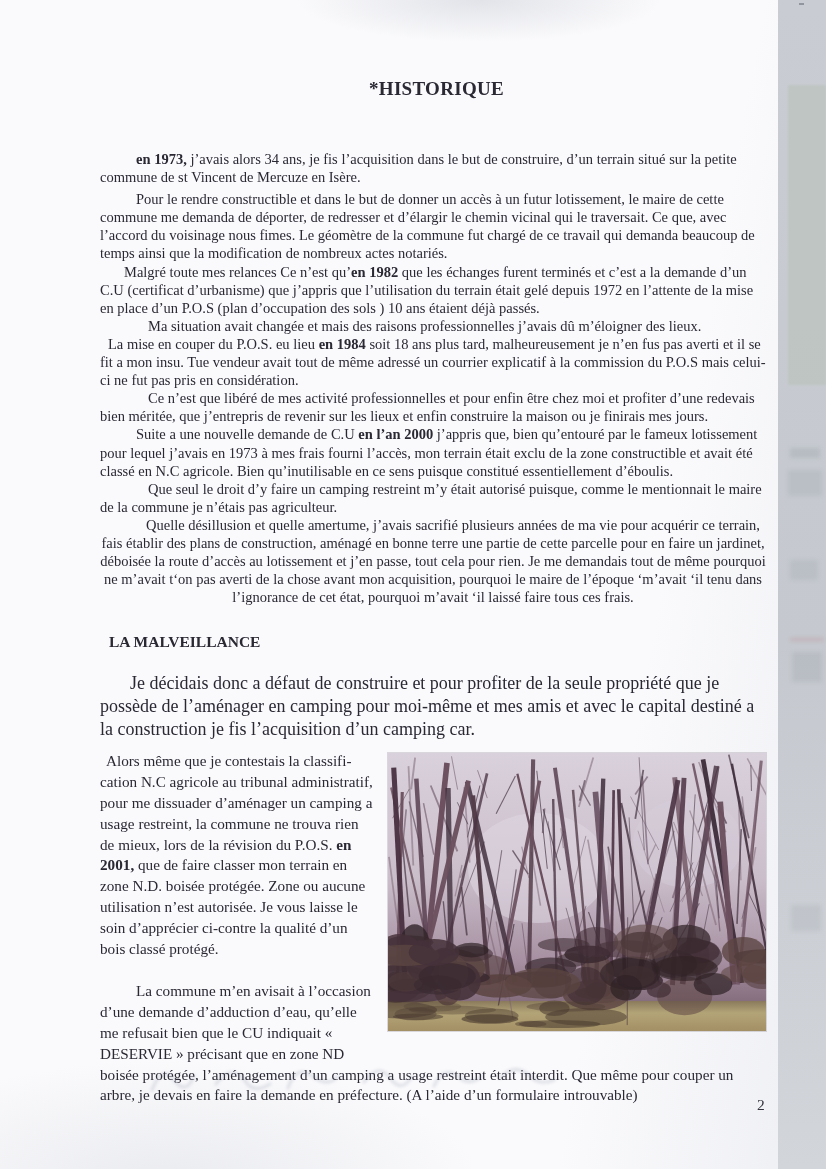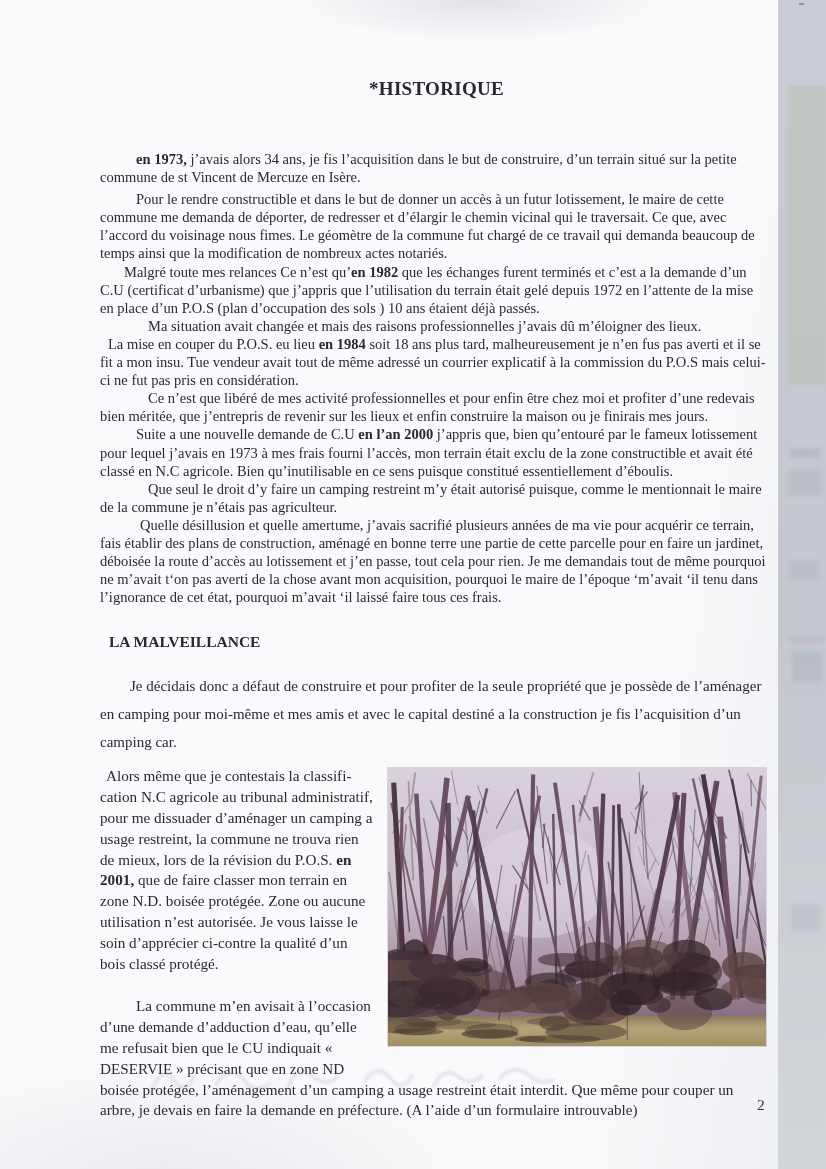--- a/index.html
+++ b/index.html
@@ -38,25 +38,25 @@
   }
   h2.section-heading{
     font-size:15.5px;line-height:20px;font-weight:bold;
     margin:26px 0 20px 9px;
   }
   p{margin:0;}
   p.gap-top{margin-top:50px;}
   p.gap-top-sm{margin-top:4px;}
   .ind-6{text-indent:6px;}  .ind-8{text-indent:8px;}
   .ind-24{text-indent:24px;}.ind-30{text-indent:30px;}
-  .ind-36{text-indent:36px;}.ind-40{text-indent:40px;}
+  .ind-36{text-indent:36px;}.ind-40{text-indent:40px;text-align:center;}
   .ind-48{text-indent:48px;}
   .wrap-block{margin-top:10px;font-size:15.2px;line-height:20.8px;}
   .wrap-block p + p{margin-top:22px;}
-  .p10{font-size:15px;line-height:28px;}
+  .p10{font-size:18px;line-height:23px;}
   .photo{
     float:right;width:378px;height:278px;
     margin:2px 0 27px 14px;
     background:#c8bccb;
     box-shadow:0 0 0 1px rgba(120,110,120,.25);
   }
   .photo svg{display:block;}
   .clear{clear:both;}
   .page-number{
     position:absolute;left:757px;top:1096px;

